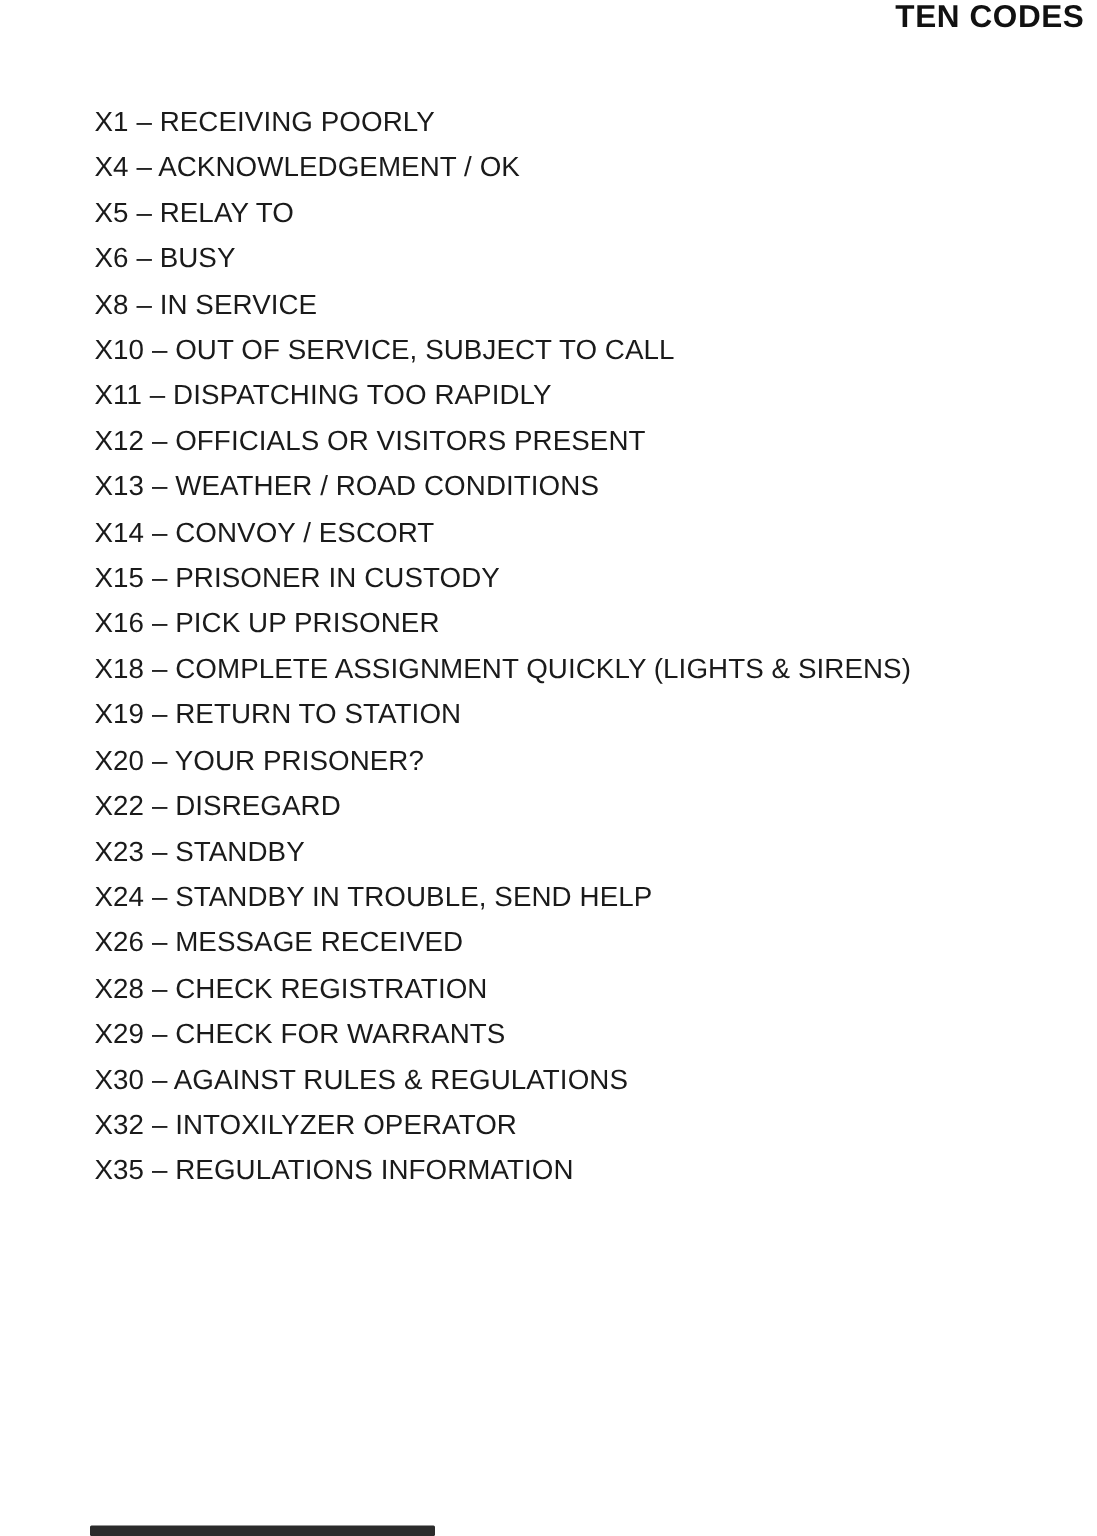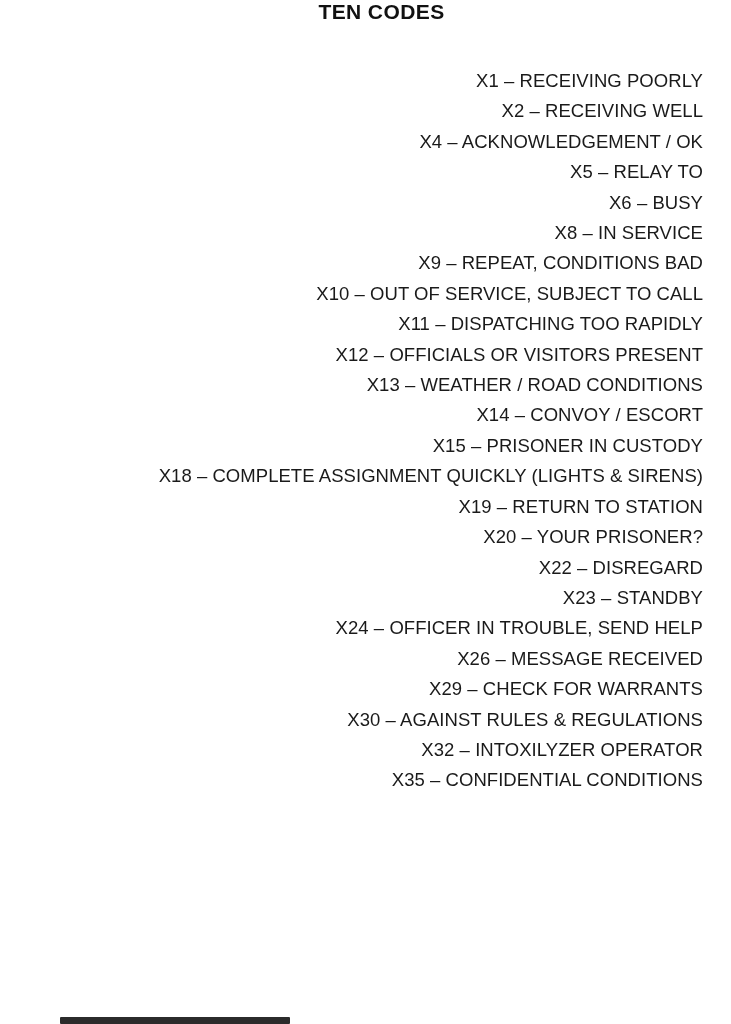--- a/index.html
+++ b/index.html
@@ -19,37 +19,36 @@
     position: relative;
     width: 731px;
     height: 1024px;
     box-sizing: border-box;
   }
   .doc-title {
     position: absolute;
     top: 0px;
     left: 0;
     width: 723px;
-    text-align: center;
+    text-align: right;
     font-size: 21px;
     font-weight: bold;
     letter-spacing: 0.4px;
     color: #111111;
     padding-left: 40px;
     box-sizing: border-box;
   }
   .code-list {
     position: absolute;
     top: 66px;
     left: 63px;
     width: 640px;
     list-style: none;
     margin: 0;
     padding: 0;
-    text-align: right;
   }
   .code-item {
     font-size: 18.5px;
     line-height: 30.4px;
     color: #1a1a1a;
     white-space: nowrap;
     letter-spacing: 0.05px;
   }
   .bottom-bar {
     position: absolute;
@@ -63,40 +62,40 @@
 </style>
 </head>
 <body>
 
 <div class="page">
 
   <div class="doc-title">TEN CODES</div>
 
   <ul class="code-list">
     <li class="code-item">X1 – RECEIVING POORLY</li>
-    <li class="code-item">X2 – RECEIVING WELL</li>
     <li class="code-item">X4 – ACKNOWLEDGEMENT / OK</li>
     <li class="code-item">X5 – RELAY TO</li>
     <li class="code-item">X6 – BUSY</li>
     <li class="code-item">X8 – IN SERVICE</li>
-    <li class="code-item">X9 – REPEAT, CONDITIONS BAD</li>
     <li class="code-item">X10 – OUT OF SERVICE, SUBJECT TO CALL</li>
     <li class="code-item">X11 – DISPATCHING TOO RAPIDLY</li>
     <li class="code-item">X12 – OFFICIALS OR VISITORS PRESENT</li>
     <li class="code-item">X13 – WEATHER / ROAD CONDITIONS</li>
     <li class="code-item">X14 – CONVOY / ESCORT</li>
     <li class="code-item">X15 – PRISONER IN CUSTODY</li>
+    <li class="code-item">X16 – PICK UP PRISONER</li>
     <li class="code-item">X18 – COMPLETE ASSIGNMENT QUICKLY (LIGHTS &amp; SIRENS)</li>
     <li class="code-item">X19 – RETURN TO STATION</li>
     <li class="code-item">X20 – YOUR PRISONER?</li>
     <li class="code-item">X22 – DISREGARD</li>
     <li class="code-item">X23 – STANDBY</li>
-    <li class="code-item">X24 – OFFICER IN TROUBLE, SEND HELP</li>
+    <li class="code-item">X24 – STANDBY IN TROUBLE, SEND HELP</li>
     <li class="code-item">X26 – MESSAGE RECEIVED</li>
+    <li class="code-item">X28 – CHECK REGISTRATION</li>
     <li class="code-item">X29 – CHECK FOR WARRANTS</li>
     <li class="code-item">X30 – AGAINST RULES &amp; REGULATIONS</li>
     <li class="code-item">X32 – INTOXILYZER OPERATOR</li>
-    <li class="code-item">X35 – CONFIDENTIAL CONDITIONS</li>
+    <li class="code-item">X35 – REGULATIONS INFORMATION</li>
   </ul>
 
   <div class="bottom-bar"></div>
 
 </div>
 
 </body></html>

